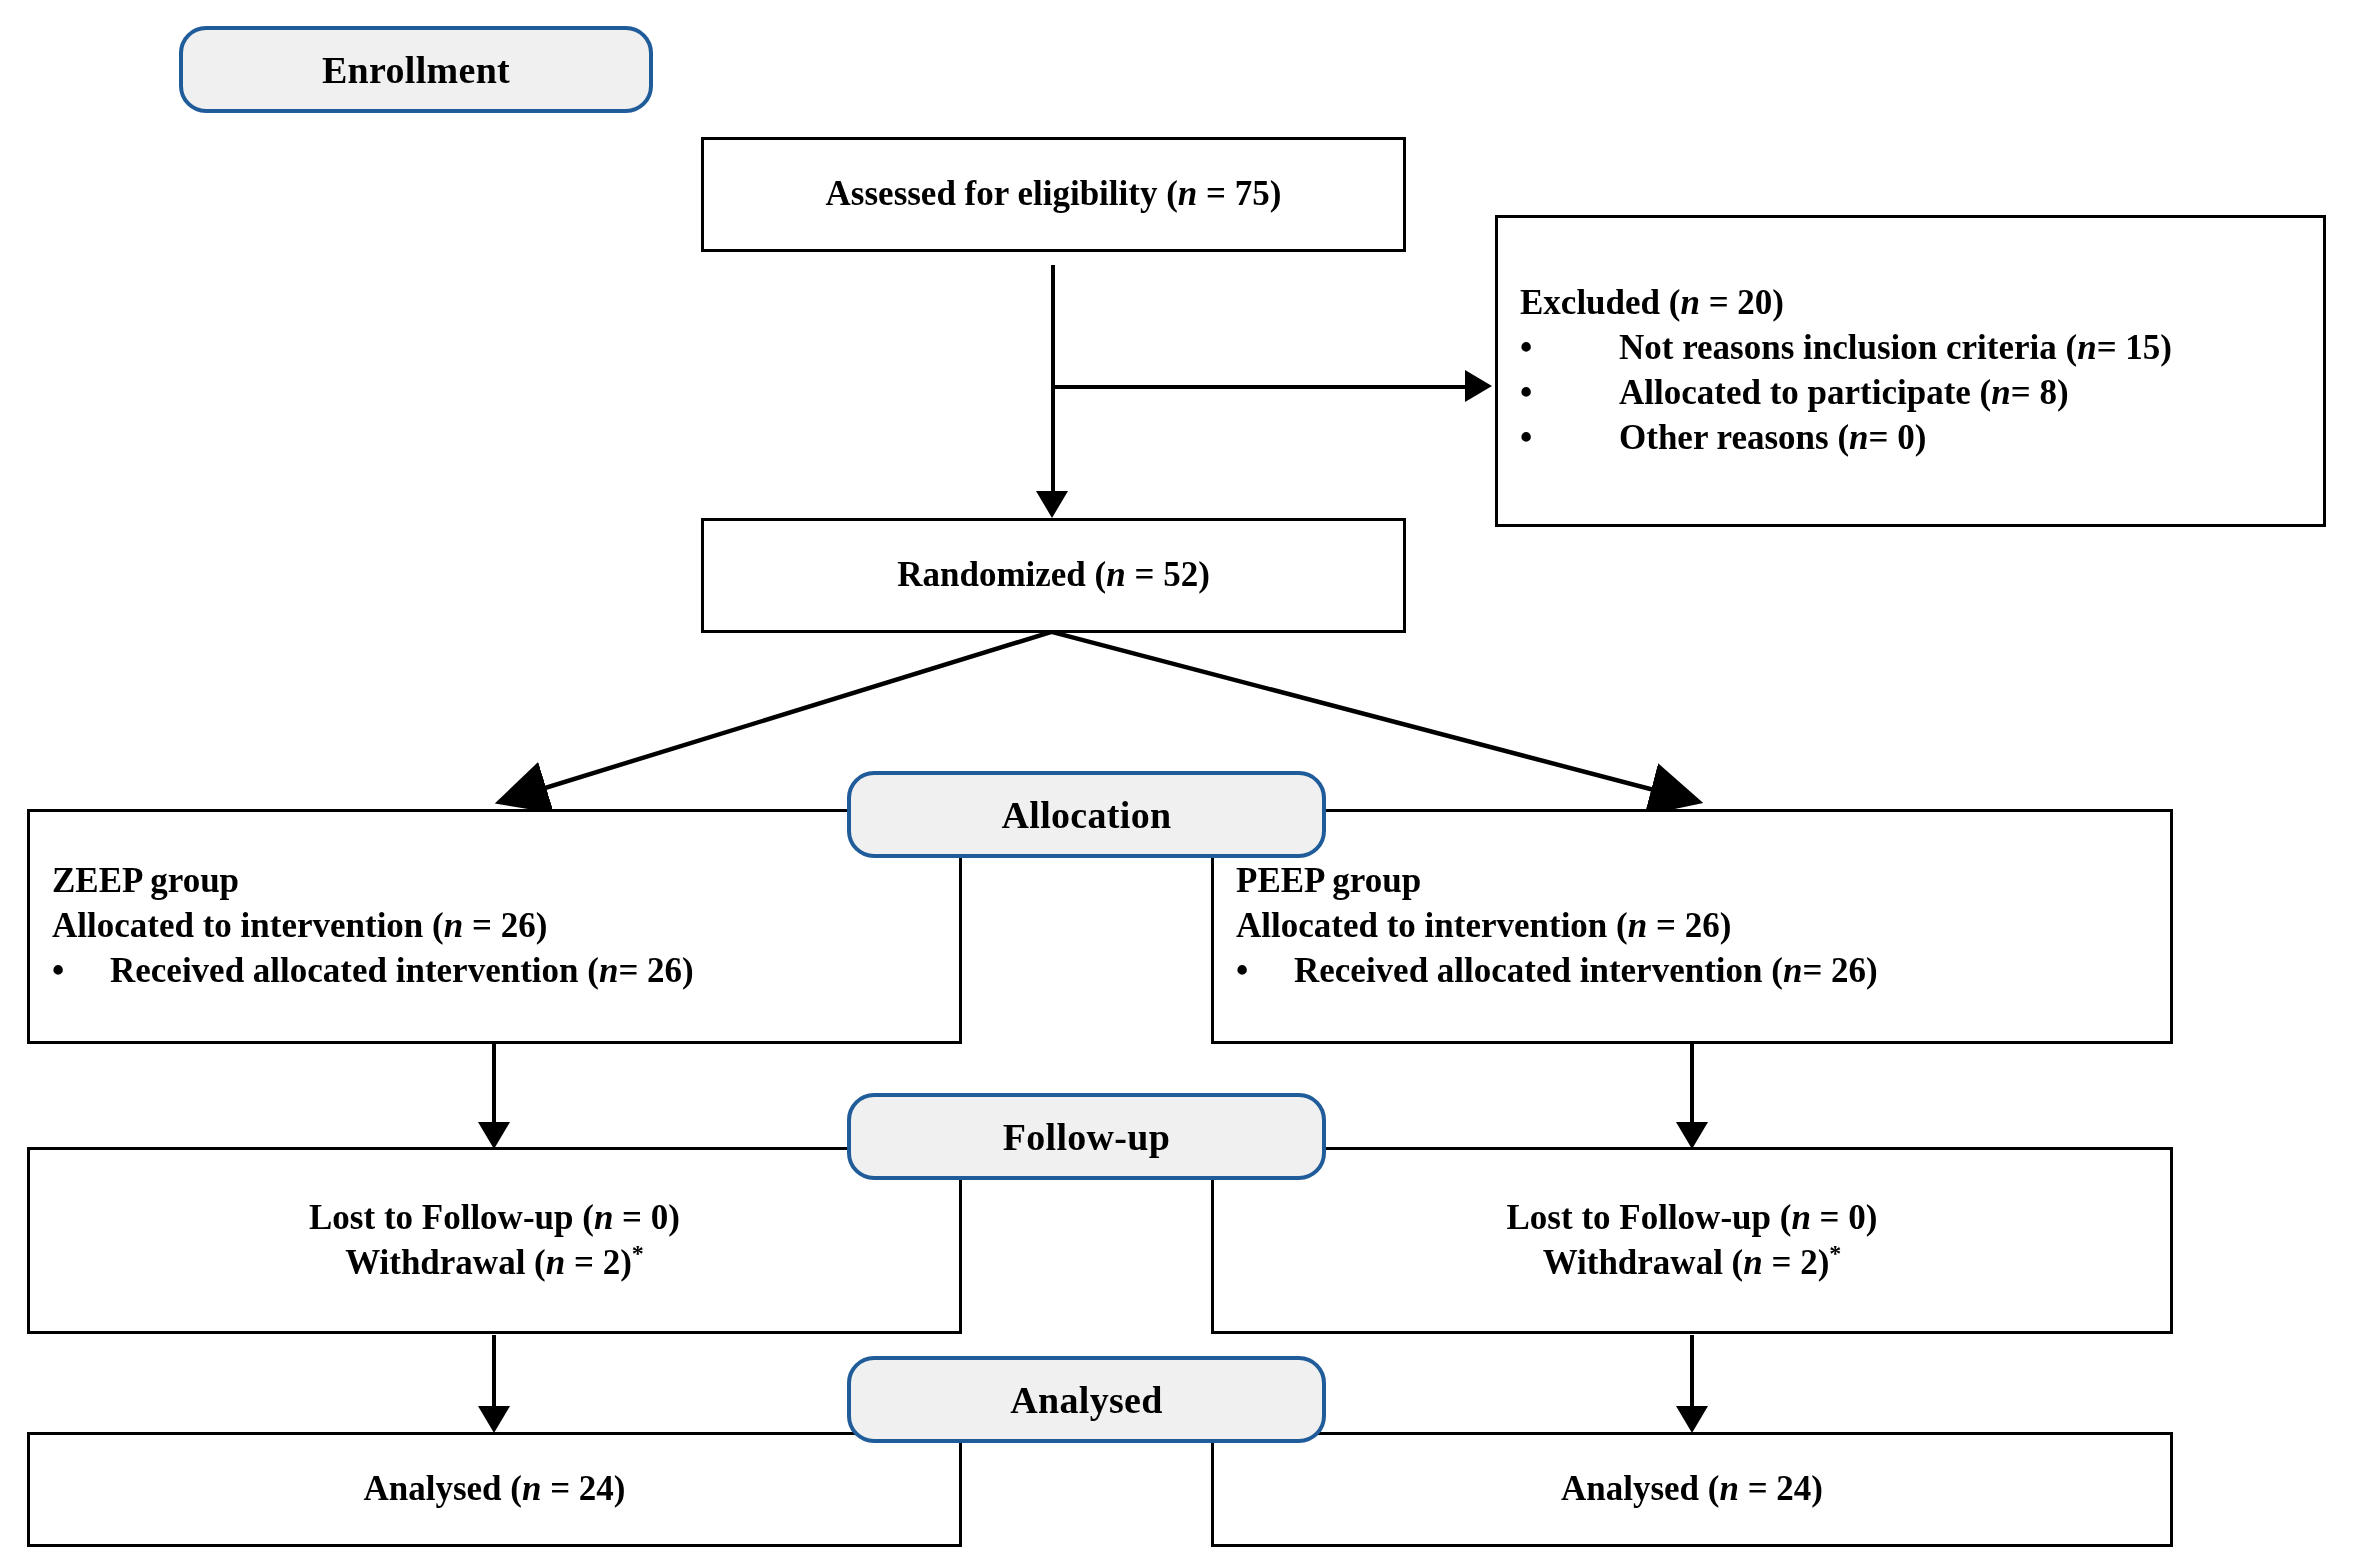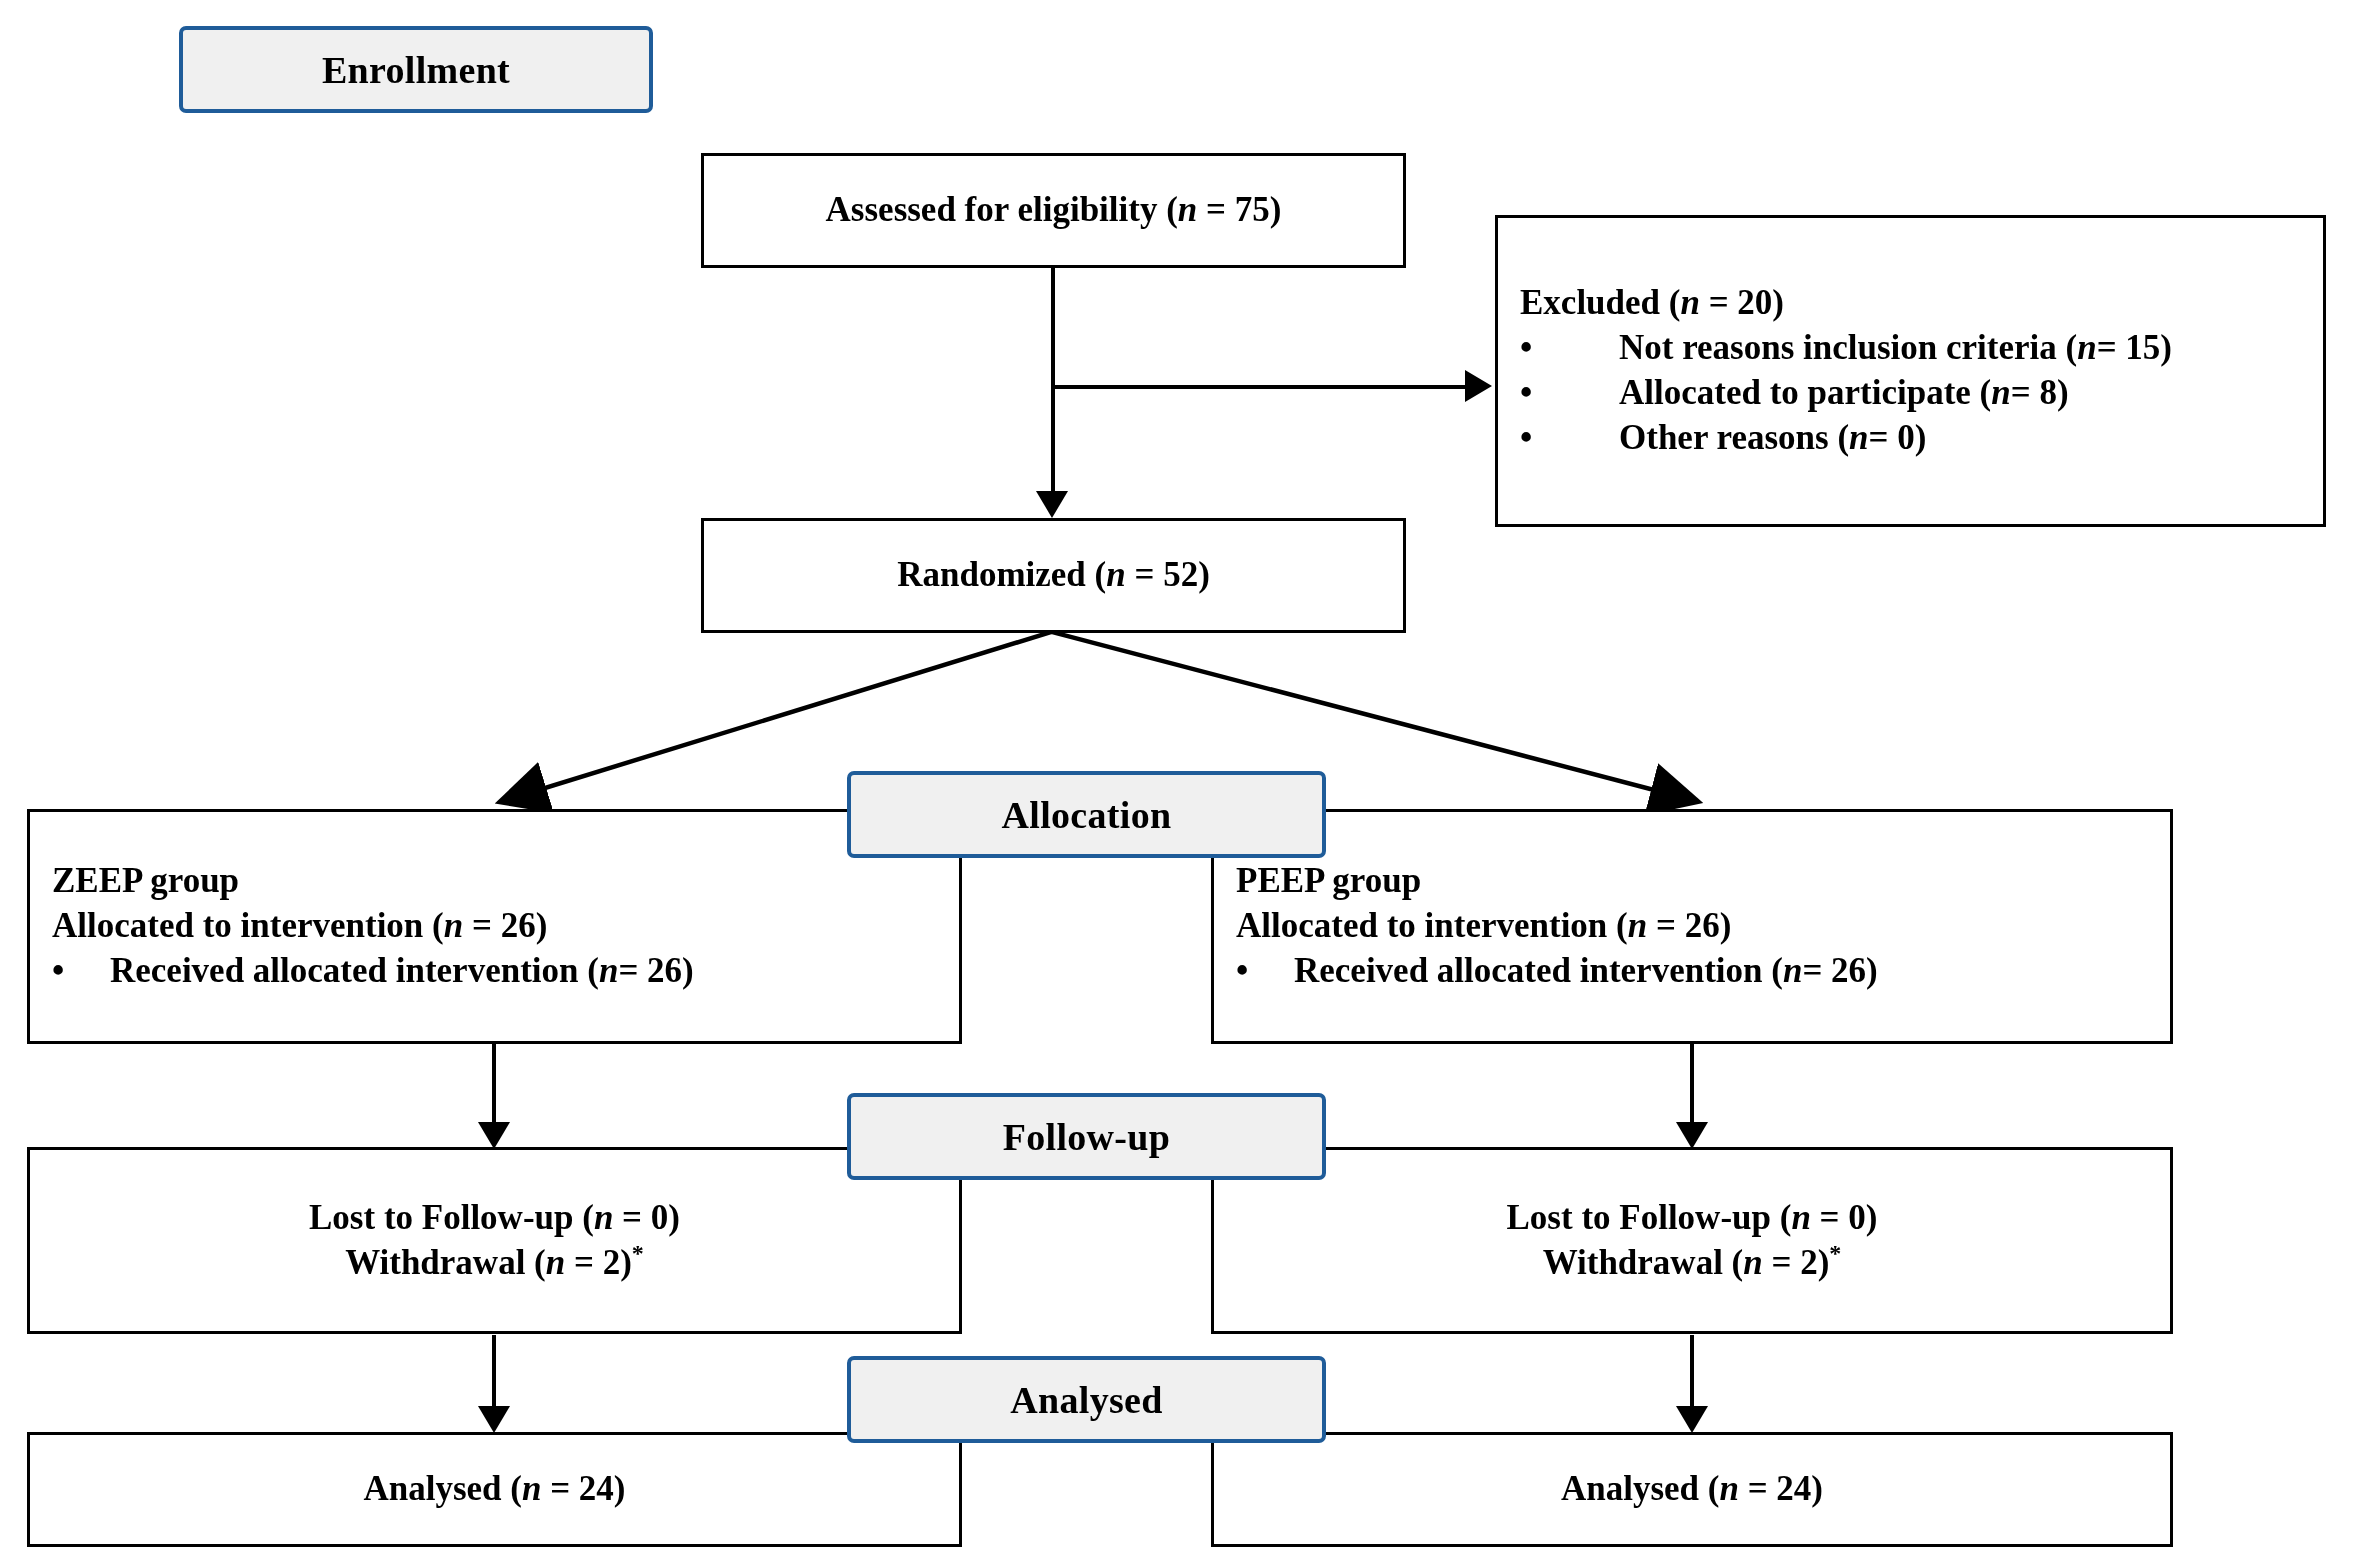--- a/index.html
+++ b/index.html
@@ -15,21 +15,21 @@
     font-family: "Liberation Serif", "DejaVu Serif", serif;
     overflow: hidden;
   }
 
   
   .stage-pill {
     position: absolute;
     box-sizing: border-box;
     background: #f0f0f0;
     border: 4.5px solid #1f5c99;
-    border-radius: 7px;
+    border-radius: 27px;
     display: flex;
     align-items: center;
     justify-content: center;
     z-index: 40;
   }
   .stage-pill .pill-label {
     font-size: 38px;
     font-weight: 700;
     color: #000000;
     line-height: 1;
@@ -119,21 +119,21 @@
 </style>
 </head>
 <body>
 
 <div id="canvas">
 
   <div class="stage-pill" style="left:179px; top:26px; width:474px; height:87px;">
     <span class="pill-label">Enrollment</span>
   </div>
 
-  <div class="box" style="left:701px; top:153px; width:705px; height:115px;">
+  <div class="box" style="left:701px; top:137px; width:705px; height:115px;">
     <div class="box-inner">
       <div class="line center">
         <span>Assessed for eligibility (</span><span class="nvar">n</span><span> = 75)</span>
       </div>
     </div>
   </div>
 
   <div class="vline" style="left:1051px; top:265px; height:232px;"></div>
   <div class="arrow-down" style="left:1036px; top:491px;"></div>
 

